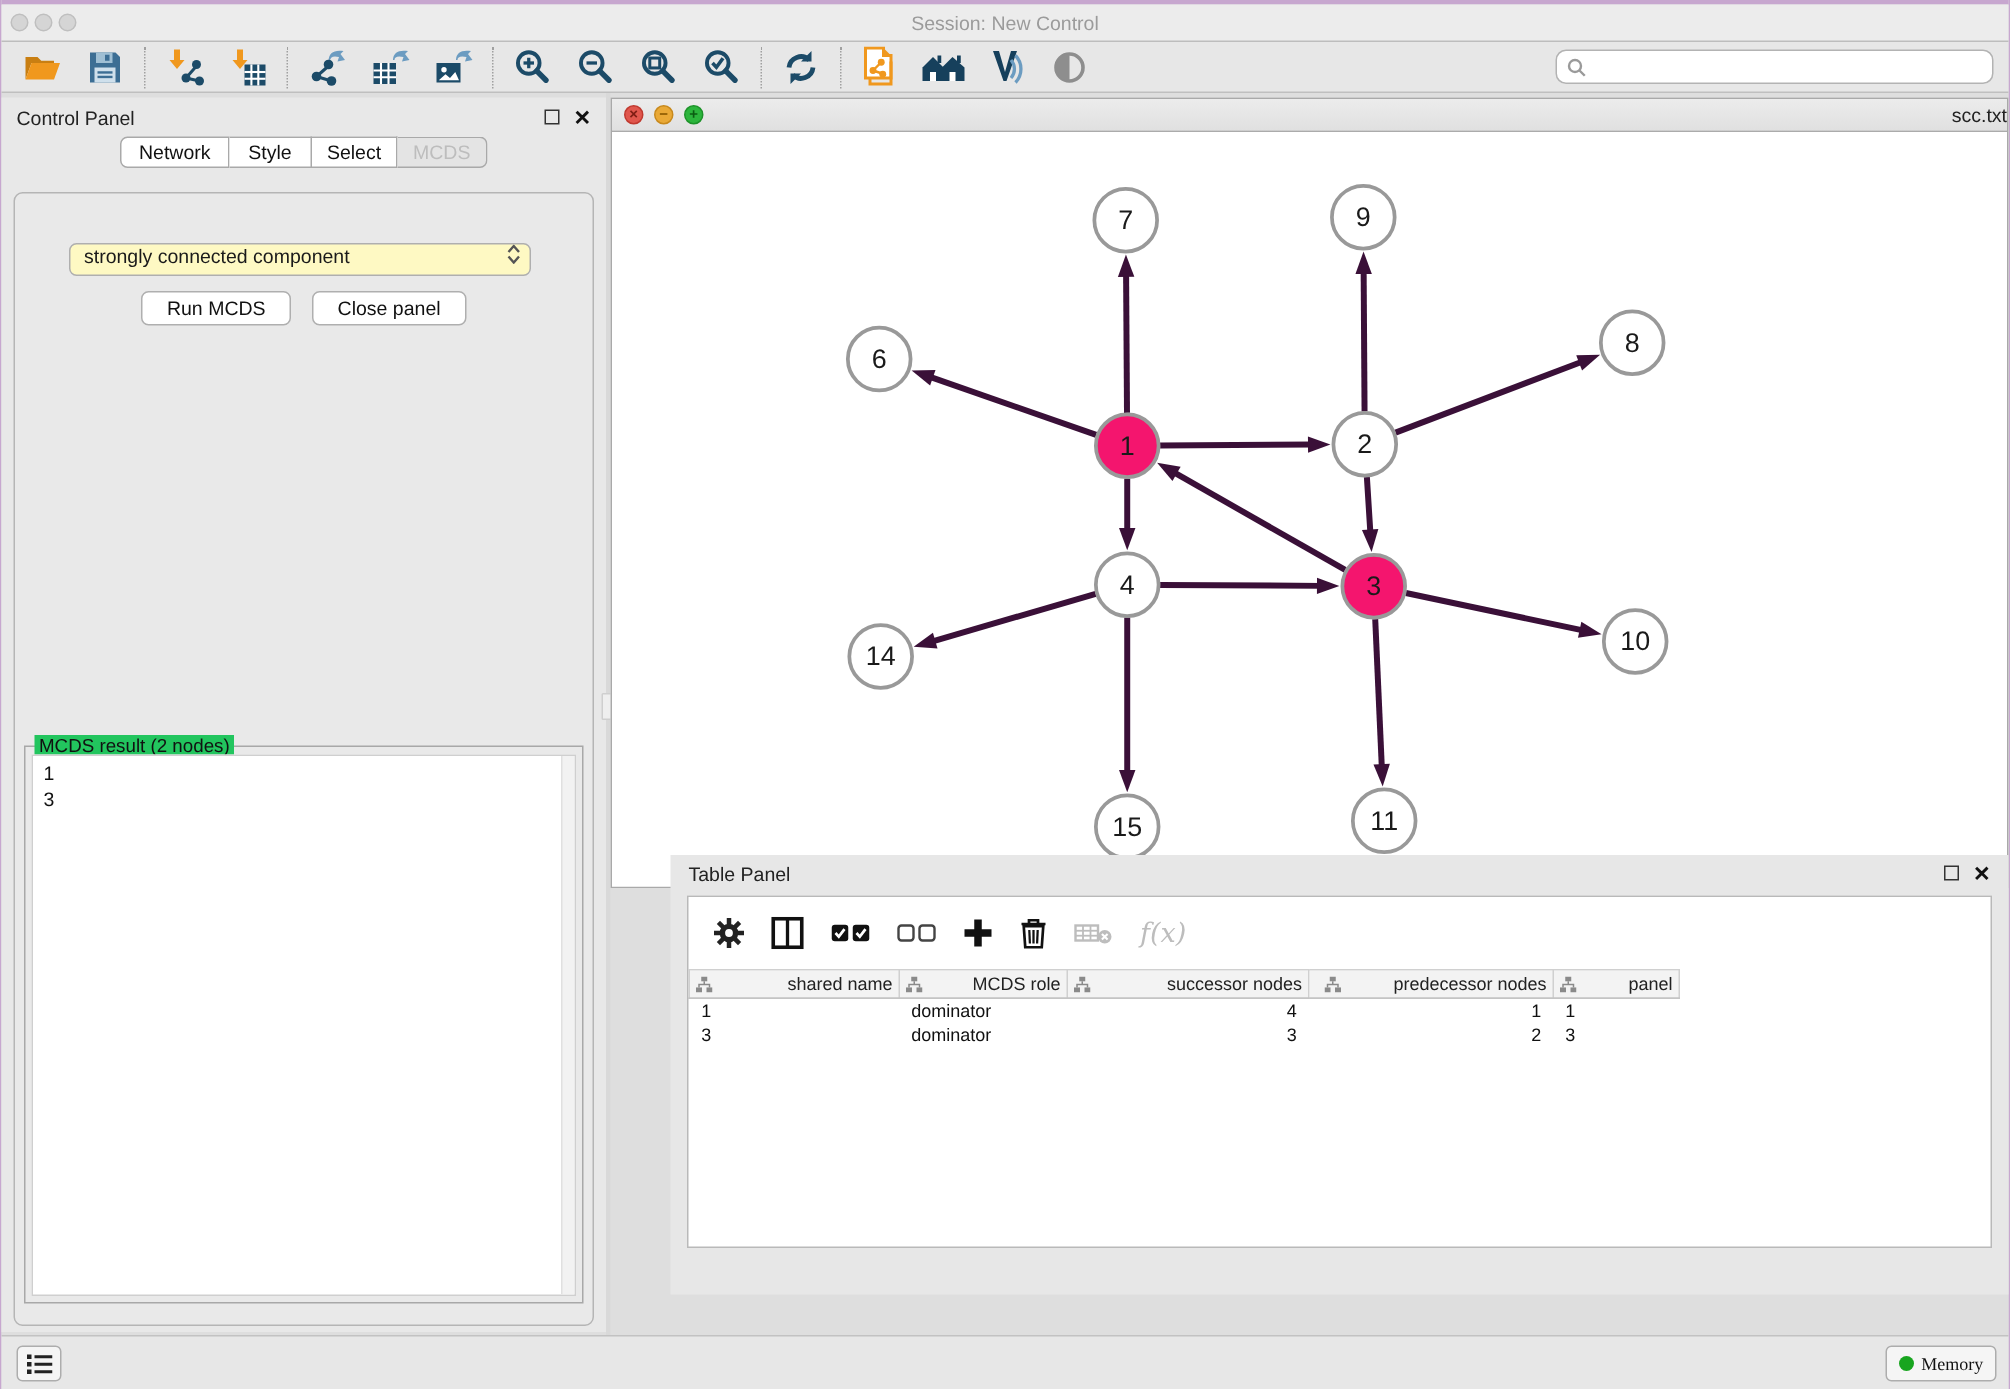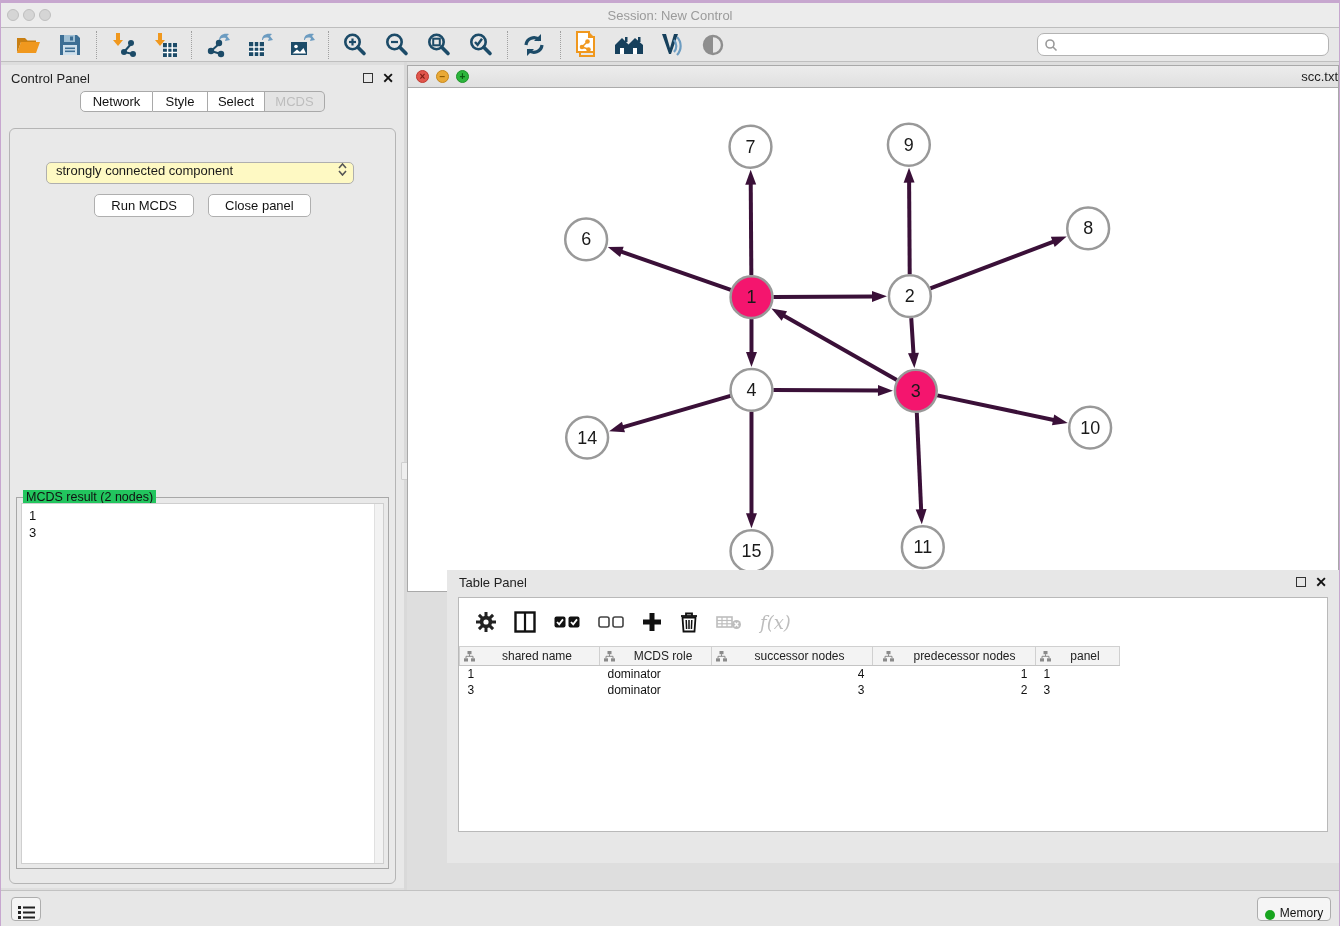--- a/index.html
+++ b/index.html
@@ -69,27 +69,27 @@
 
   
   .table-panel { position:absolute; left:406px; top:508px; right:0; height:293px; background:#e7e7e7;margin-left:40px; }
   .tp-inner { position:absolute; left:11px; right:11px; top:27px; height:235px; background:#fff; border:1px solid #b9b9b9; }
   .tp-toolbar { height:48px; display:flex; align-items:center; gap:18px; padding-left:17px; }
   .tp-tb { background:none; border:none; display:flex; align-items:center; cursor:pointer; padding:0; }
   .fx { font-family:"DejaVu Serif", serif; font-style:italic; font-size:18px; color:#bdbdbd; }
   table.datatable { border-collapse:collapse; table-layout:fixed; }
   table.datatable th { background:#f3f3f3; border:1px solid #d0d0d0; border-bottom:1px solid #c4c4c4; height:19px; font-weight:normal; font-size:12px; color:#222; padding:0 4px; white-space:nowrap; overflow:hidden; }
   table.datatable th .thwrap { display:flex; align-items:center; gap:4px; }
-  table.datatable th .thlabel { flex:1; text-align:center; }
+  table.datatable th .thlabel { flex:1; text-align:right; }
   table.datatable td { height:16px; font-size:12px; color:#111; padding:0 8px; white-space:nowrap; }
   .tp-tabs { position:absolute; left:0; right:0; bottom:5px; display:flex; justify-content:center; }
 
   
   .statusbar { position:absolute; left:0; right:0; bottom:0; height:36px; background:#e7e7e7; border-top:1px solid #c2c2c2; }
-  .sb-btn { position:absolute; top:6px; height:24px; background:#f5f5f5; border:1px solid #adadad; border-radius:4px; display:flex; align-items:flex-end; justify-content:center; cursor:pointer; font-size:12px; font-family:Liberation Sans, sans-serif; color:#111; }
+  .sb-btn { position:absolute; top:6px; height:24px; background:#f5f5f5; border:1px solid #adadad; border-radius:4px; display:flex; align-items:center; justify-content:center; cursor:pointer; font-size:12px; font-family:Liberation Serif, serif; color:#111; }
   .sb-left { left:10px; width:30px; }
   .sb-right { right:8px; width:74px; gap:5px; }
   .green-dot { width:10px; height:10px; border-radius:50%; background:#18a51f; }
 </style>
 </head>
 <body>
 
 <div class="app">
 
   <div class="topstrip"></div>

